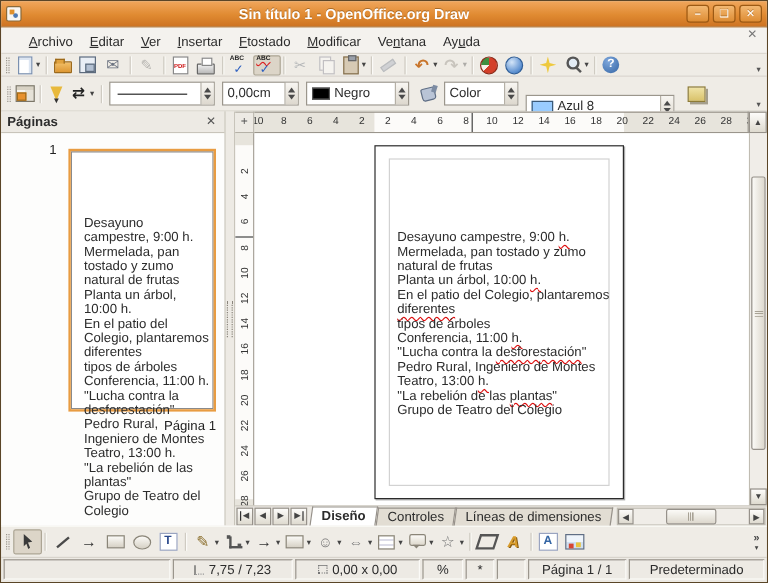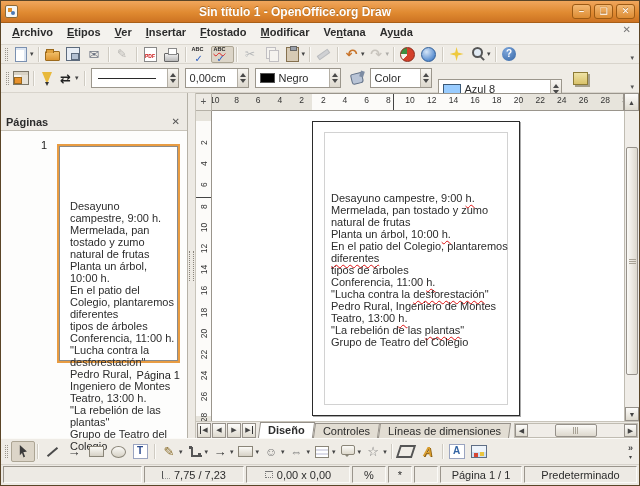--- a/index.html
+++ b/index.html
@@ -10,21 +10,21 @@
   
   .titlebar { height:22px; flex:0 0 22px; background:linear-gradient(#f0a65c 0%, #e08a31 55%, #cd7322 100%); display:flex; align-items:center; padding:0 4px; border-bottom:1px solid #a85f17; }
   .app-icon { width:13px; height:13px; background:#f7f7f4; border:1px solid #8a6a3a; border-radius:2px; position:relative; }
   .app-icon::before { content:""; position:absolute; left:2px; top:2px; width:4px; height:4px; background:#e0912d; }
   .app-icon::after { content:""; position:absolute; right:2px; bottom:2px; width:4px; height:4px; border-radius:50%; background:#4d7ab5; }
   .title-text { flex:1; text-align:center; color:#fff; font-weight:bold; font-size:12px; text-shadow:0 -1px 0 rgba(90,50,0,.45); }
   .winbtns { display:flex; gap:3px; }
   .winbtn { width:19px; height:15px; border:1px solid #9c5a14; border-radius:3px; background:linear-gradient(#f3b872,#dd8c33); color:#fff; font-size:9px; line-height:13px; text-align:center; font-weight:bold; text-shadow:0 -1px 0 rgba(90,50,0,.4); }
 
   
-  .menubar { height:22px; flex:0 0 22px; background:#F4F2EE; border-bottom:1px solid #DCD8D0; display:flex; align-items:flex-start; padding:0 4px;font-weight:bold; }
+  .menubar { height:22px; flex:0 0 22px; background:#F4F2EE; border-bottom:1px solid #DCD8D0; display:flex; align-items:flex-end; padding:0 16px; }
   .menu-item { padding:3px 7px; white-space:nowrap; }
   .accel { text-decoration:underline; }
   .menu-close { margin-left:auto; color:#777; font-size:10px; padding:0 6px; }
 
   
   .toolbar { display:flex; align-items:center; background:#EFECE6; border-bottom:1px solid #D8D4CC; padding:0 2px; }
   .tb1 { height:19px; flex:0 0 19px; }
   .tb2 { height:29px; flex:0 0 29px; }
   .tb-btn { display:flex; align-items:center; height:17px; padding:0 1px; position:relative; }
   .tb-btn[data-state="pressed"] { background:#DCD5C8; border:1px solid #ACA594; border-radius:2px; }
@@ -83,21 +83,21 @@
   [data-icon="pen"] .glyph::before { content:""; width:0; height:0; border-left:5px solid transparent; border-right:5px solid transparent; border-top:12px solid #e8b93c; }
   [data-icon="pen"] .glyph::after { content:""; position:absolute; bottom:0; left:7px; width:0; height:0; border-left:2px solid transparent; border-right:2px solid transparent; border-top:4px solid #333; }
   [data-icon="arrowends"] .glyph::before { content:"⇄"; font-size:13px; font-weight:bold; color:#222; }
   [data-icon="area"] .glyph::before { content:""; width:10px; height:9px; background:#b9c4d6; border:1px solid #5f6e85; border-radius:2px 2px 3px 3px; transform:rotate(-14deg); }
   [data-icon="area"] .glyph::after { content:""; position:absolute; top:1px; right:2px; width:4px; height:6px; background:#7d8ca3; transform:rotate(18deg); }
   [data-icon="shadow"] .glyph::before { content:""; width:13px; height:11px; background:linear-gradient(#efe3a6,#d9c26a); border:1px solid #8d7b36; box-shadow:2px 2px 0 rgba(90,80,50,.5); }
 
   
   .main { flex:0 0 345px; height:345px; display:flex; background:#EDEAE4; }
   .pages-panel { width:187px; flex:0 0 187px; display:flex; flex-direction:column; border-right:1px solid #B5B1A7; }
-  .panel-header { height:18px; flex:0 0 18px; background:#EDEAE4; border-bottom:1px solid #C8C4BA; display:flex; align-items:center; padding:0 5px;margin-top:20px; }
+  .panel-header { height:18px; flex:0 0 18px; background:#EDEAE4; border-bottom:1px solid #C8C4BA; display:flex; align-items:center; padding:0 5px; }
   .panel-title { font-weight:bold; flex:1; }
   .panel-close { color:#555; font-size:10px; padding:0 2px; }
   .panel-body { flex:1; background:#FDFDFC; position:relative; }
   .page-num { position:absolute; left:40px; top:8px; font-size:11px; color:#222; }
   .thumb-page { position:absolute; left:56px; top:13px; width:123px; height:219px; background:#fff; border:2px solid #E89C42; box-shadow:inset 0 0 0 1px #8a8a8a; }
   .thumb-text { position:absolute; left:11px; top:54px; width:105px; }
   .thumb-text span { text-decoration:none !important; }
   .page-label { position:absolute; left:56px; top:238px; width:123px; text-align:right; font-size:11px; color:#222; }
 
   .splitter { width:8px; flex:0 0 8px; background:#EDEAE4; border-right:1px solid #C8C4BA; display:flex; align-items:center; justify-content:center; }
@@ -193,21 +193,21 @@
     <span class="winbtns">
       <span class="winbtn">–</span>
       <span class="winbtn">❑</span>
       <span class="winbtn">✕</span>
     </span>
   </div>
 
   <div class="menubar">
 
   <span class="menu-item"><span></span><span class="accel">A</span><span>rchivo</span></span>
-      <span class="menu-item"><span></span><span class="accel">E</span><span>tipos</span></span>
+      <span class="menu-item"><span></span><span class="accel">E</span><span>ditar</span></span>
       <span class="menu-item"><span></span><span class="accel">V</span><span>er</span></span>
       <span class="menu-item"><span></span><span class="accel">I</span><span>nsertar</span></span>
       <span class="menu-item"><span></span><span class="accel">F</span><span>tostado</span></span>
       <span class="menu-item"><span></span><span class="accel">M</span><span>odificar</span></span>
       <span class="menu-item"><span>Ve</span><span class="accel">n</span><span>tana</span></span>
       <span class="menu-item"><span>Ay</span><span class="accel">u</span><span>da</span></span>
     </div>
 
   <div style="position:absolute; top:24px; right:3px;" class="menu-close">✕</div>
 

